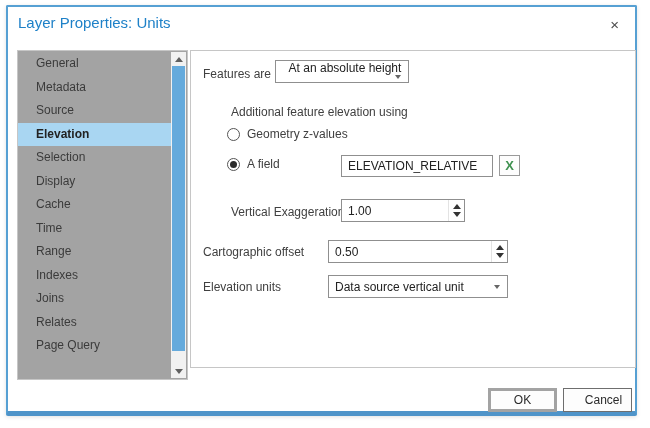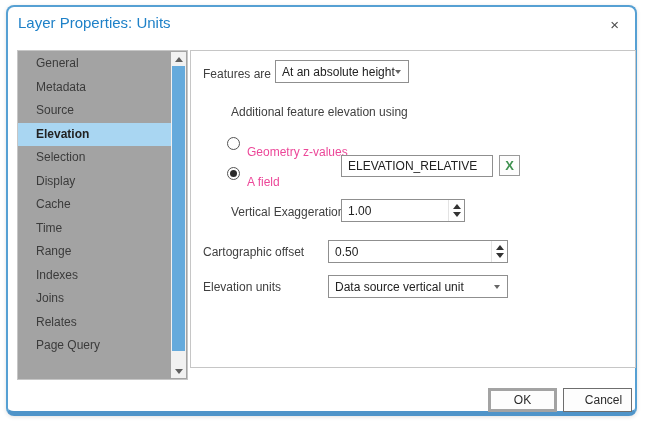--- a/index.html
+++ b/index.html
@@ -2,21 +2,21 @@
 <html><head>
 <meta charset="utf-8">
 <style>
   * { margin: 0; padding: 0; box-sizing: border-box; }
   html, body { width: 650px; height: 428px; background: #ffffff; font-family: "Liberation Sans", sans-serif; }
   .dialog {
     position: absolute; left: 6px; top: 5px; width: 631px; height: 411px;
     background: #ffffff;
     border: 2px solid #56a0d3;
     border-bottom: 5px solid #4f94c9;
-    border-radius: 8px;
+    border-radius: 2px;
     box-shadow: 0 1px 4px rgba(0,0,0,0.12);
   }
   .title { position: absolute; left: 10px; top: 7px; font-size: 15px; color: #1e81c8; }
   .close-btn { position: absolute; right: 16px; top: 10px; font-size: 15px; color: #4d4d4d; cursor: pointer; line-height: 1; }
 
   
   .listbox {
     position: absolute; left: 9px; top: 43px; width: 171px; height: 330px;
     border: 1px solid #c6c6c6; background: #a3a3a3; overflow: hidden;
   }
@@ -57,21 +57,21 @@
   }
   .spin-arrows .t-up { width: 0; height: 0; border-left: 4px solid transparent; border-right: 4px solid transparent; border-bottom: 5px solid #333; }
   .spin-arrows .t-dn { width: 0; height: 0; border-left: 4px solid transparent; border-right: 4px solid transparent; border-top: 5px solid #333; }
 
   .radio-row { position: absolute; display: flex; align-items: center; }
   .radio-circle {
     width: 13px; height: 13px; border: 1px solid #555; border-radius: 50%;
     background: #fff; display: inline-flex; align-items: center; justify-content: center; margin-right: 7px;
   }
   .radio-circle.checked::after { content: ""; width: 7px; height: 7px; border-radius: 50%; background: #2b2b2b; }
-  .radio-row .lbl-inline { font-size: 12px; color: #ec4899; white-space: nowrap; margin-top: 18px; }
+  .radio-row .lbl-inline { font-size: 12px; color: #404040; white-space: nowrap; }
 
   .expr-btn {
     position: absolute; width: 21px; height: 21px; border: 1px solid #9a9a9a; background: #fdfdfd;
     display: flex; align-items: center; justify-content: center;
     color: #3f9150; font-size: 13px; font-weight: bold; cursor: pointer;
   }
 
   .btn {
     position: absolute; width: 69px; height: 24px; background: #fdfdfd;
     font-size: 12px; color: #2b2b2b; display: flex; align-items: center; justify-content: center; cursor: pointer;
@@ -109,21 +109,21 @@
       <div class="thumb"></div>
       <div class="arrow down">
           <span class="tri-down"></span>
         </div>
     </div>
   </div>
 
   <div class="content">
 
     <div class="lbl" style="left:12px; top:16px;">Features are</div>
-    <div class="dropdown" style="left:84px; top:9px; width:134px; height:23px;">
+    <div class="dropdown" style="left:84px; top:9px; width:134px; height:23px;flex-direction:column;">
       <span>At an absolute height</span>
       <span class="dd-caret"></span>
     </div>
 
     <div class="lbl" style="left:40px; top:54px;">Additional feature elevation using</div>
 
     <div class="radio-row" style="left:36px; top:76px;">
       <span class="radio-circle"></span>
       <span class="lbl-inline">Geometry z-values</span>
     </div>

